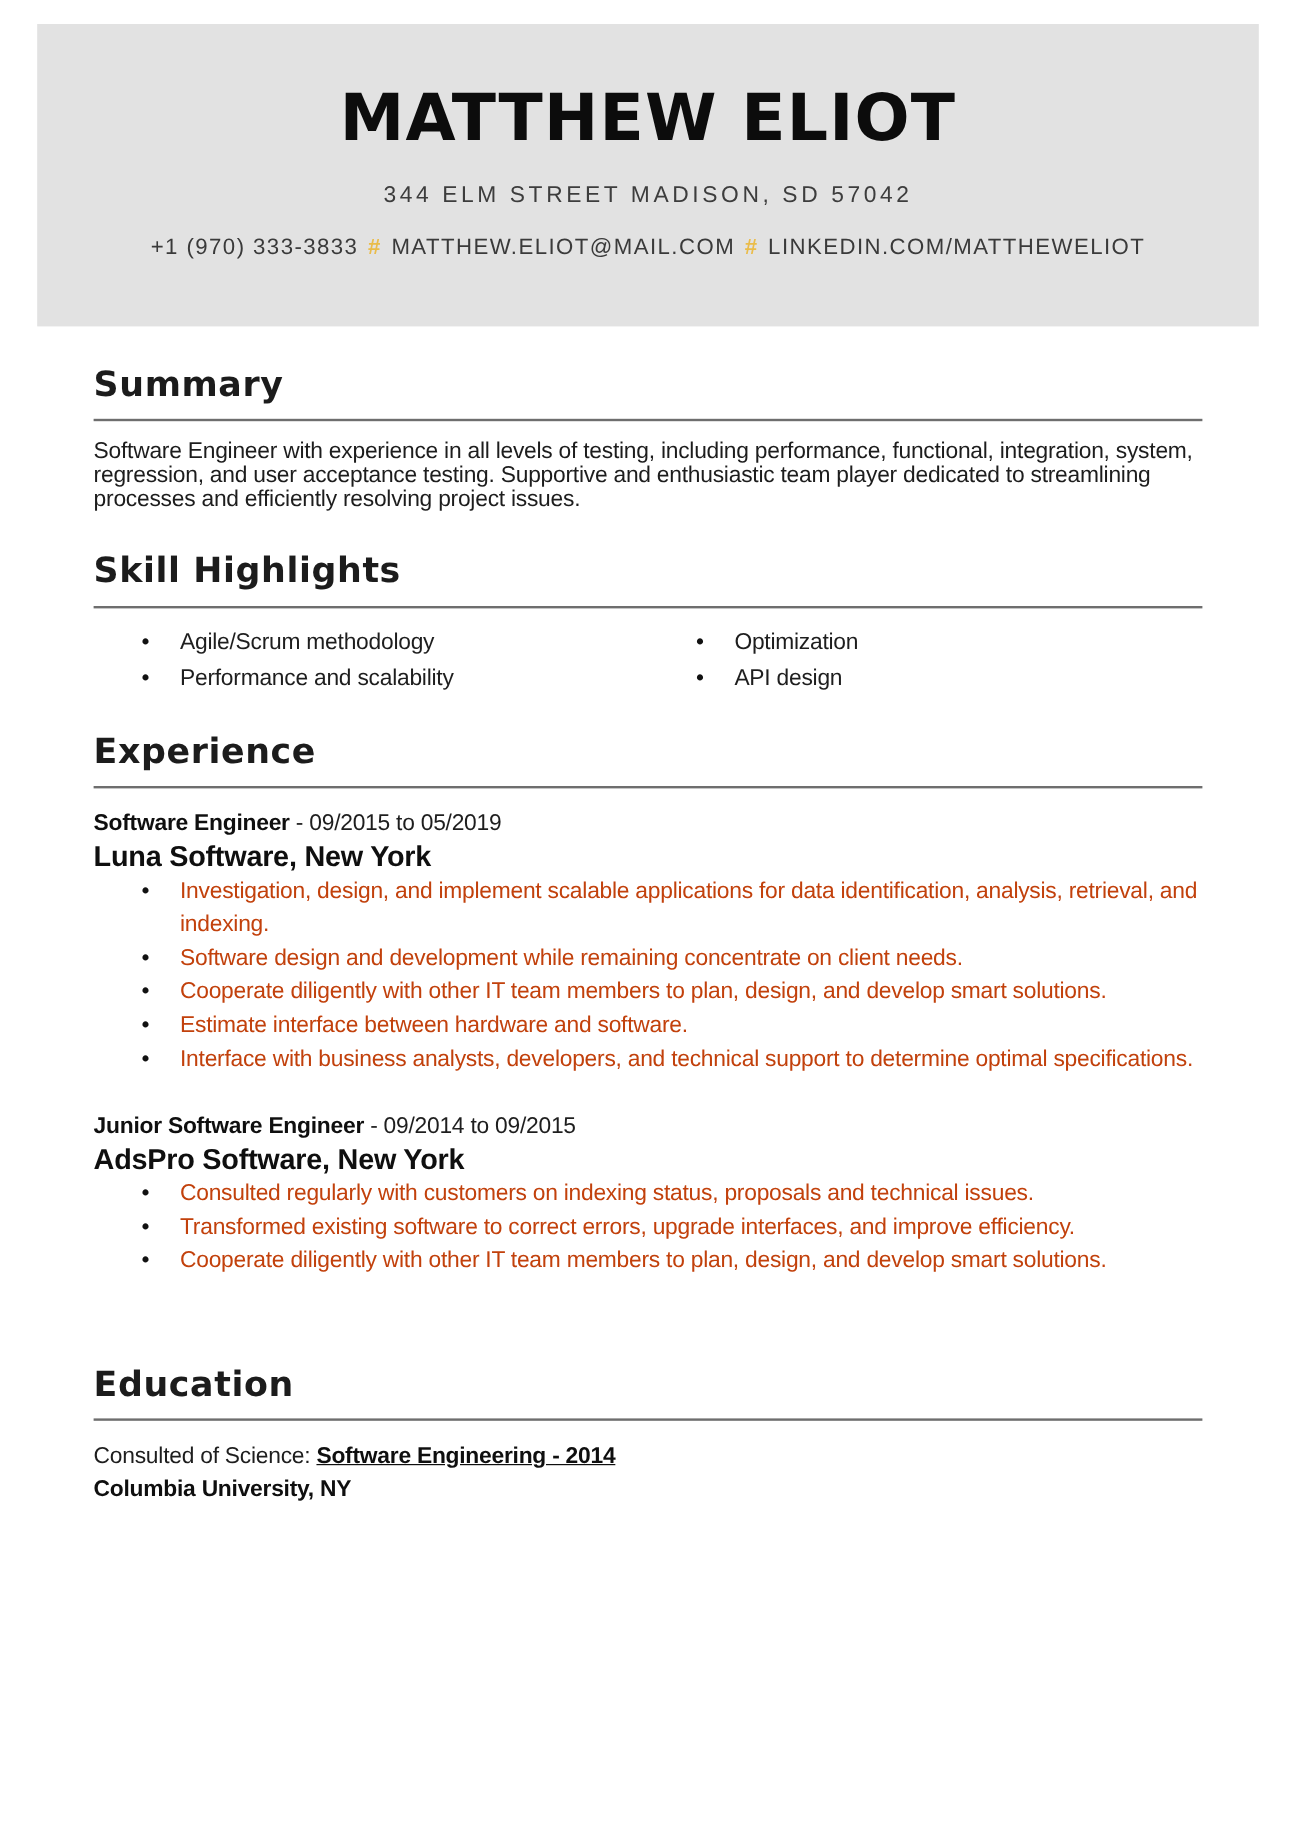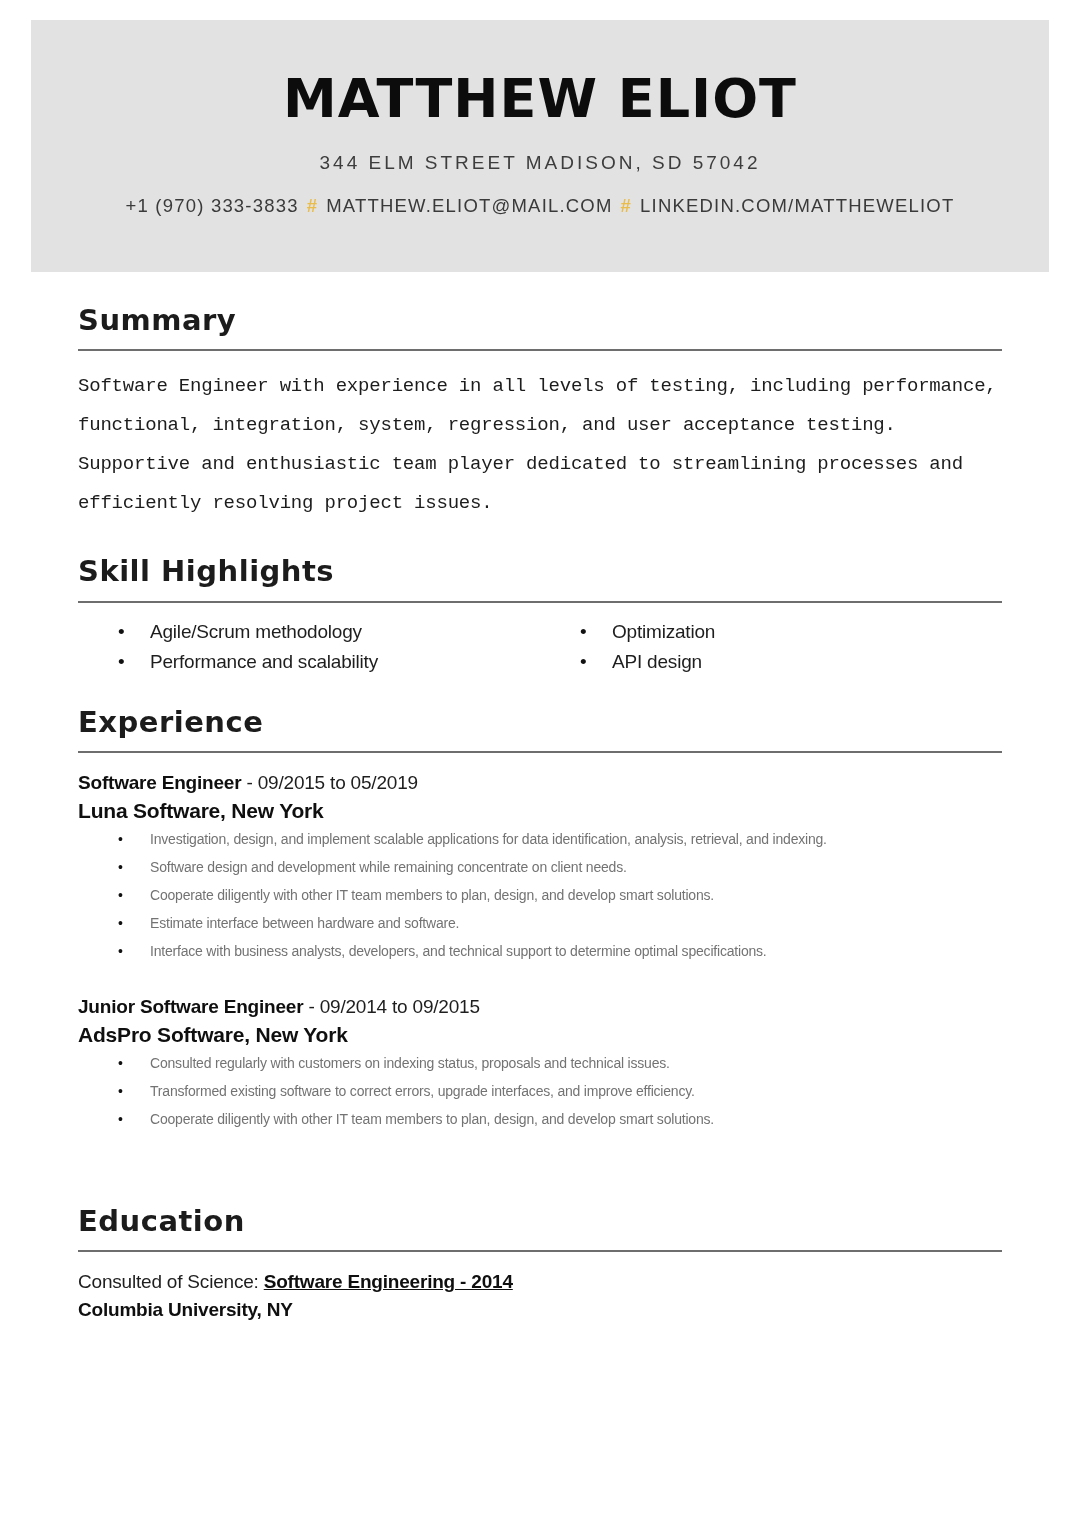--- a/index.html
+++ b/index.html
@@ -69,24 +69,23 @@
     border-bottom: 2px solid var(--rule, #6e6e6e);
     line-height: 1.15;
   }
   .summary-section   { margin-top: 32px; }
   .skills-section    { margin-top: 32px; }
   .experience-section{ margin-top: 30px; }
   .education-section { margin-top: 72px; }
 
   .body-text {
     font-size: 19px;
-    line-height: 39px;
+    line-height: 20px;
     letter-spacing: -0.2px;
     color: #1d1d1d;
-    font-family: Liberation Mono, monospace;
   }
   .summary-text { margin-top: 16px; }
 
   .skills-grid {
     margin-top: 14px;
     display: grid;
     grid-template-columns: 1fr 1fr;
     row-gap: 1px;
   }
   .skill-item {
@@ -100,28 +99,28 @@
   .bullet::before {
     content: "\2022";
     position: absolute;
     left: 40px;
     color: #111;
   }
   .job { margin-top: 16px; }
   .job.second { margin-top: 28px; }
   .job-line { font-size: 19px; line-height: 28px; letter-spacing: -0.2px; }
   .job-line .role-bold { font-weight: 700; color: #0f0f0f; }
-  .company { font-size: 21px; line-height: 28px; font-weight: 700; color: #0f0f0f; letter-spacing: -0.2px; }
+  .company { font-size: 24px; line-height: 28px; font-weight: 700; color: #0f0f0f; letter-spacing: -0.2px; }
   .bullet {
     position: relative;
     padding-left: 72px;
-    font-size: 14px;
+    font-size: 19px;
     line-height: 28px;
     letter-spacing: -0.2px;
-    color: #737373;
+    color: #c2410c;
   }
   .edu-line { margin-top: 16px; font-size: 19px; line-height: 28px; letter-spacing: -0.2px; }
   .edu-line .degree-bold { font-weight: 700; color: #0f0f0f; text-decoration: underline; }
   .edu-school { font-size: 19px; line-height: 28px; font-weight: 700; color: #0f0f0f; letter-spacing: -0.2px; }
 </style>
 </head>
 <body>
 
 <div class="page">
 

